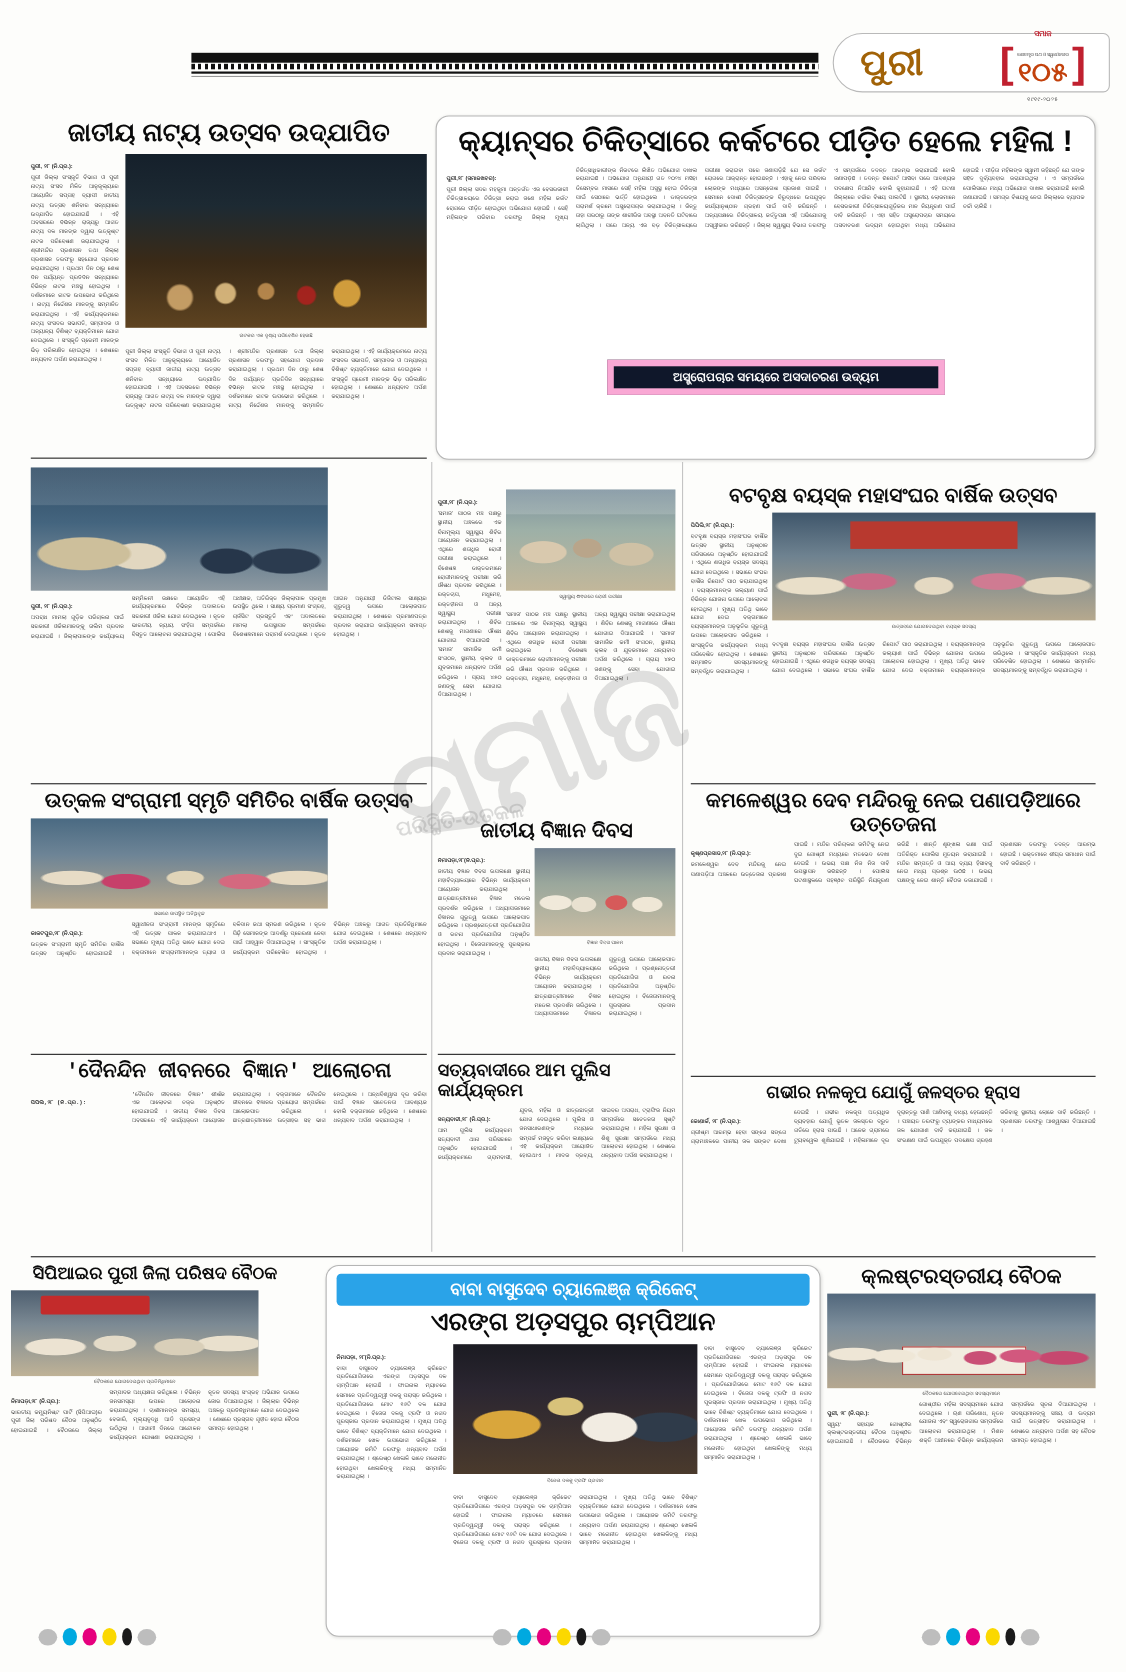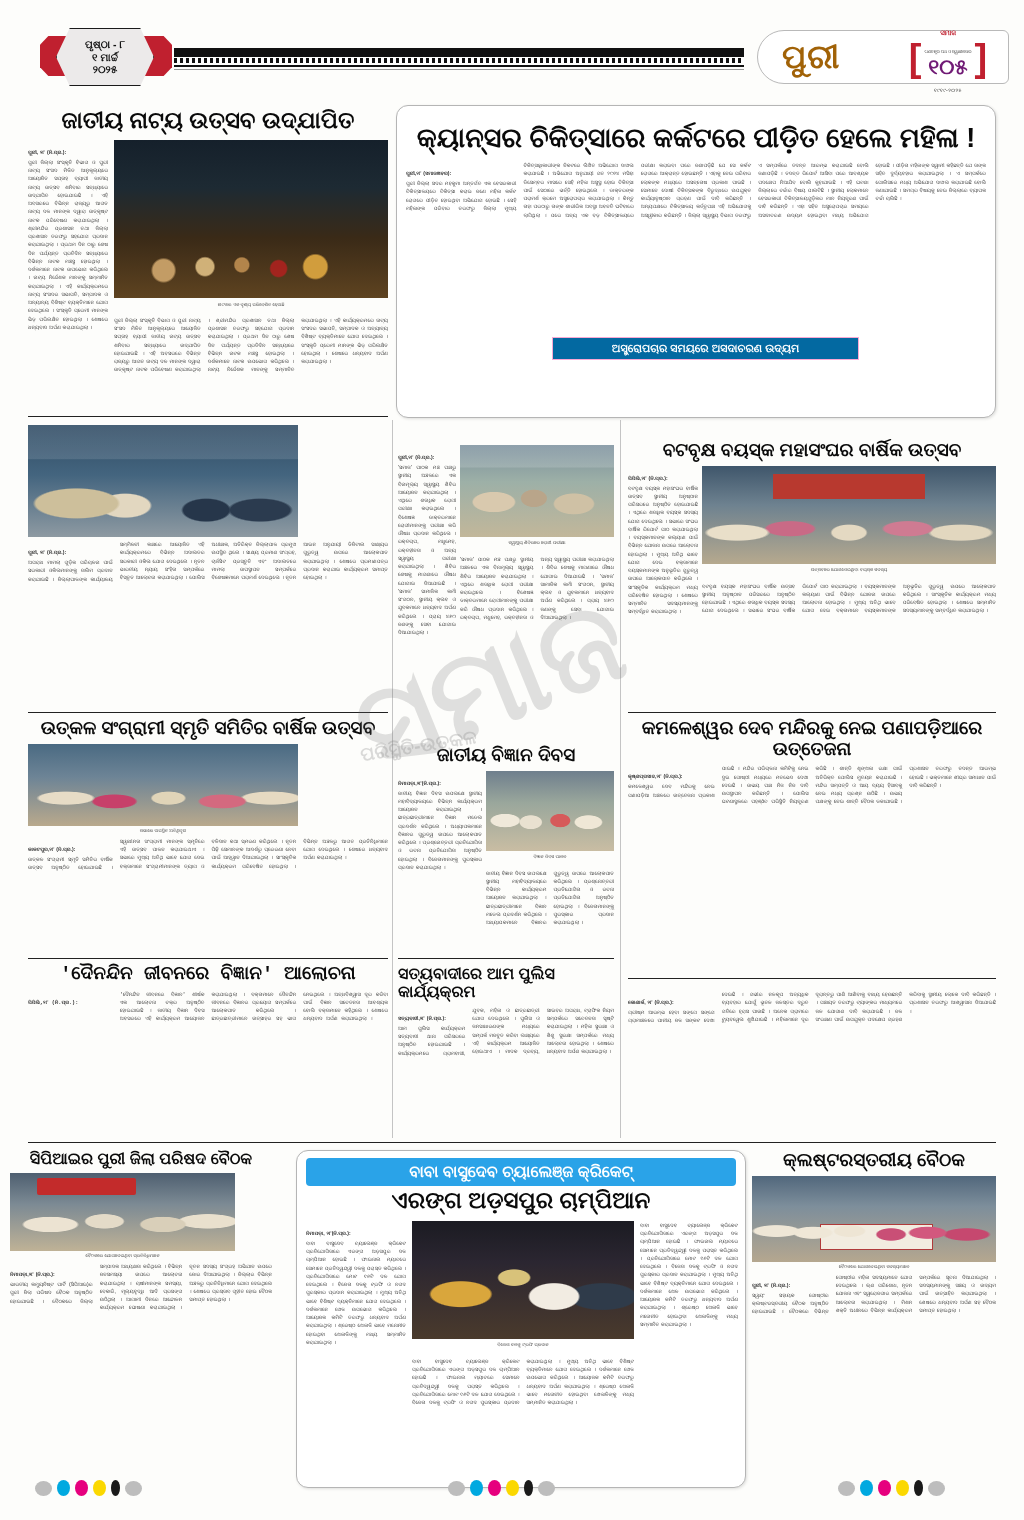--- a/index.html
+++ b/index.html
@@ -55,21 +55,21 @@
     letter-spacing:0.5px;
   }
   .logo-block {
     position:absolute; right:12px; top:2px; width:96px; height:50px;
     display:flex; align-items:center; justify-content:center;
   }
   .logo-brk { color:#c0202f; font-size:38px; font-weight:bold; line-height:1; }
   .logo-core { text-align:center; margin:0 3px; }
   .logo-top { font-size:7px; color:#c0202f; font-weight:bold; letter-spacing:-0.2px;}
   .logo-sub { font-size:4.4px; color:#333; letter-spacing:-0.2px; }
-  .logo-big { font-size:21px; color:#701a75; font-weight:bold; line-height:0.95; }
+  .logo-big { font-size:24px; color:#c2410c; font-weight:bold; line-height:0.95; }
   .logo-yr { font-size:5.2px; color:#222; letter-spacing:0.4px; }
 
   
   .hl {
     font-weight:bold; color:#0a0a0a; text-align:center; line-height:1.12;
   }
   .hl.big { font-size:23px; }
   .hl.med { font-size:18.5px; }
   .hl.sm { font-size:16px; }
   .hl.xl { font-size:27px; }
@@ -183,22 +183,22 @@
       radial-gradient(ellipse at 70% 64%,#cf7b92 0 8%,transparent 9%),
       radial-gradient(ellipse at 88% 68%,#e2d7bf 0 8%,transparent 9%);
   }
   .ph-elder .stage{
     position:absolute; left:24%; top:8%; width:52%; height:26%;
     background:#b8392f;
   }
 
   
   .greenband {
-    background:#0369a1; color:#fff; font-weight:bold; text-align:center;
-    font-size:11px; padding:4px 2px; border:1px solid #f9a8d4;
+    background:#0f172a; color:#fff; font-weight:bold; text-align:center;
+    font-size:11px; padding:4px 2px; border:6px solid #f9a8d4;
   }
   .blueband {
     background:#2aa3e8; color:#fff; font-weight:bold; text-align:center;
     font-size:16px; padding:5px 2px; border-radius:4px;
   }
   .roundbox {
     border:1.3px solid #b5b5b5; border-radius:12px; background:#fff;
     box-shadow:1px 1px 3px rgba(0,0,0,.12);
   }
 
@@ -226,29 +226,20 @@
   .dot.m { background:#e6007e; }
   .dot.y { background:#fbd800; }
   .dot.k { background:#1a1a1a; width:9px;}
 </style>
 </head>
 <body>
 
 <div class="page">
 
   <div class="masthead">
-    <div class="flag-left">
-      <div class="redwing lw"></div>
-      <div class="redwing rw"></div>
-      <div class="hexbox">
-        <span>ପୃଷ୍ଠା - ୮</span>
-        <span>୧ ମାର୍ଚ୍ଚ</span>
-        <span>୨୦୨୫</span>
-      </div>
-    </div>
 
     <div class="rule-bar">
       <div class="thick"></div>
       <div class="dots"></div>
       <div class="thin"></div>
       <div class="thin2"></div>
     </div>
 
     <div class="edition-plate">
       <div class="edition-name">ପୁରୀ</div>
@@ -273,21 +264,21 @@
       <div style="position:absolute;left:0;top:0;width:80px;height:272px;">
         <div class="body-txt" style="font-weight:bold;display:inline;">ପୁରୀ, ୨୮ (ନି.ପ୍ର.):</div>
         <div class="body-txt">ପୁରୀ ଜିଲ୍ଲା ସଂସ୍କୃତି ବିଭାଗ ଓ ପୁରୀ ନାଟ୍ୟ ସଂସଦ ମିଳିତ ଆନୁକୂଲ୍ୟରେ ଆୟୋଜିତ ସପ୍ତାହ ବ୍ୟାପୀ ଜାତୀୟ ନାଟ୍ୟ ଉତ୍ସବ ଶନିବାର ସନ୍ଧ୍ୟାରେ ଉଦ୍ଯାପିତ ହୋଇଯାଇଛି । ଏହି ଅବସରରେ ବିଭିନ୍ନ ରାଜ୍ୟରୁ ଆଗତ ନାଟ୍ୟ ଦଳ ମାନଙ୍କ ଦ୍ୱାରା ଉତ୍କୃଷ୍ଟ ନାଟକ ପରିବେଷଣ କରାଯାଇଥିଲା । ଶ୍ରୀମନ୍ଦିର ପ୍ରଶାସନ ତଥା ଜିଲ୍ଲା ପ୍ରଶାସନ ତରଫରୁ ସହଯୋଗ ପ୍ରଦାନ କରାଯାଇଥିଲା । ପ୍ରଥମ ଦିନ ଠାରୁ ଶେଷ ଦିନ ପର୍ଯ୍ୟନ୍ତ ପ୍ରତିଦିନ ସନ୍ଧ୍ୟାରେ ବିଭିନ୍ନ ନାଟକ ମଞ୍ଚସ୍ଥ ହୋଇଥିଲା । ଦର୍ଶକମାନେ ନାଟକ ଉପଭୋଗ କରିଥିଲେ । ନାଟ୍ୟ ନିର୍ଦ୍ଦେଶକ ମାନଙ୍କୁ ସମ୍ମାନିତ କରାଯାଇଥିଲା । ଏହି କାର୍ଯ୍ୟକ୍ରମରେ ନାଟ୍ୟ ସଂସଦର ସଭାପତି, ସମ୍ପାଦକ ଓ ଅନ୍ୟାନ୍ୟ ବିଶିଷ୍ଟ ବ୍ୟକ୍ତିମାନେ ଯୋଗ ଦେଇଥିଲେ । ସଂସ୍କୃତି ପ୍ରେମୀ ମାନଙ୍କ ଭିଡ଼ ପରିଲକ୍ଷିତ ହୋଇଥିଲା । ଶେଷରେ ଧନ୍ୟବାଦ ଅର୍ପଣ କରାଯାଇଥିଲା ।</div>
       </div>
       <div style="position:absolute;left:86px;top:176px;width:274px;height:96px;" class="cols3">
         <div class="body-txt">ପୁରୀ ଜିଲ୍ଲା ସଂସ୍କୃତି ବିଭାଗ ଓ ପୁରୀ ନାଟ୍ୟ ସଂସଦ ମିଳିତ ଆନୁକୂଲ୍ୟରେ ଆୟୋଜିତ ସପ୍ତାହ ବ୍ୟାପୀ ଜାତୀୟ ନାଟ୍ୟ ଉତ୍ସବ ଶନିବାର ସନ୍ଧ୍ୟାରେ ଉଦ୍ଯାପିତ ହୋଇଯାଇଛି । ଏହି ଅବସରରେ ବିଭିନ୍ନ ରାଜ୍ୟରୁ ଆଗତ ନାଟ୍ୟ ଦଳ ମାନଙ୍କ ଦ୍ୱାରା ଉତ୍କୃଷ୍ଟ ନାଟକ ପରିବେଷଣ କରାଯାଇଥିଲା । ଶ୍ରୀମନ୍ଦିର ପ୍ରଶାସନ ତଥା ଜିଲ୍ଲା ପ୍ରଶାସନ ତରଫରୁ ସହଯୋଗ ପ୍ରଦାନ କରାଯାଇଥିଲା । ପ୍ରଥମ ଦିନ ଠାରୁ ଶେଷ ଦିନ ପର୍ଯ୍ୟନ୍ତ ପ୍ରତିଦିନ ସନ୍ଧ୍ୟାରେ ବିଭିନ୍ନ ନାଟକ ମଞ୍ଚସ୍ଥ ହୋଇଥିଲା । ଦର୍ଶକମାନେ ନାଟକ ଉପଭୋଗ କରିଥିଲେ । ନାଟ୍ୟ ନିର୍ଦ୍ଦେଶକ ମାନଙ୍କୁ ସମ୍ମାନିତ କରାଯାଇଥିଲା । ଏହି କାର୍ଯ୍ୟକ୍ରମରେ ନାଟ୍ୟ ସଂସଦର ସଭାପତି, ସମ୍ପାଦକ ଓ ଅନ୍ୟାନ୍ୟ ବିଶିଷ୍ଟ ବ୍ୟକ୍ତିମାନେ ଯୋଗ ଦେଇଥିଲେ । ସଂସ୍କୃତି ପ୍ରେମୀ ମାନଙ୍କ ଭିଡ଼ ପରିଲକ୍ଷିତ ହୋଇଥିଲା । ଶେଷରେ ଧନ୍ୟବାଦ ଅର୍ପଣ କରାଯାଇଥିଲା ।</div>
       </div>
     </div>
   </div>
 
-  <div class="roundbox" style="position:absolute;left:396px;top:105px;width:600px;height:313px;padding:17px 9px;">
+  <div class="roundbox" style="position:absolute;left:396px;top:105px;width:600px;height:313px;padding:7px 9px;">
     <div class="hl xl">କ୍ୟାନ୍ସର ଚିକିତ୍ସାରେ କର୍କଟରେ ପୀଡ଼ିତ ହେଲେ ମହିଳା !</div>
     <div style="position:relative;margin-top:8px;height:262px;">
       <div style="position:absolute;left:0;top:0;width:580px;height:262px;" class="cols5">
         <div class="body-txt" style="font-weight:bold;display:inline;">ପୁରୀ,୨୮ (ସମାଜଖବର):</div>
         <div class="body-txt">ପୁରୀ ଜିଲ୍ଲା ସଦର ମହକୁମା ଅନ୍ତର୍ଗତ ଏକ ବେସରକାରୀ ଚିକିତ୍ସାଳୟରେ ଚିକିତ୍ସା କରାଇ ଜଣେ ମହିଳା କର୍କଟ ରୋଗରେ ପୀଡ଼ିତ ହୋଇଥିବା ଅଭିଯୋଗ ହୋଇଛି । ସେହି ମହିଳାଙ୍କ ପରିବାର ତରଫରୁ ଜିଲ୍ଲା ମୁଖ୍ୟ ଚିକିତ୍ସାଧିକାରୀଙ୍କ ନିକଟରେ ଲିଖିତ ଅଭିଯୋଗ ଦାଖଲ କରାଯାଇଛି । ଅଭିଯୋଗ ଅନୁଯାୟୀ ଗତ ୨୦୨୪ ମସିହା ଡିସେମ୍ବର ମାସରେ ସେହି ମହିଳା ଅସୁସ୍ଥ ହୋଇ ଚିକିତ୍ସା ପାଇଁ ସେଠାରେ ଭର୍ତ୍ତି ହୋଇଥିଲେ । ଡାକ୍ତରଙ୍କ ପରାମର୍ଶ କ୍ରମେ ଅସ୍ତ୍ରୋପଚାର କରାଯାଇଥିଲା । କିନ୍ତୁ ତାହା ପରଠାରୁ ତାଙ୍କ ଶାରୀରିକ ଅବସ୍ଥା ଅବନତି ଘଟିବାରେ ଲାଗିଥିଲା । ପରେ ଅନ୍ୟ ଏକ ବଡ଼ ଚିକିତ୍ସାଳୟରେ ପରୀକ୍ଷା କରାଇବା ପରେ ଜଣାପଡ଼ିଛି ଯେ ସେ କର୍କଟ ରୋଗରେ ଆକ୍ରାନ୍ତ ହୋଇଛନ୍ତି । ଏହାକୁ ନେଇ ପରିବାର ଲୋକଙ୍କ ମଧ୍ୟରେ ଅସନ୍ତୋଷ ପ୍ରକାଶ ପାଇଛି । ସେମାନେ ଦୋଷୀ ଚିକିତ୍ସକଙ୍କ ବିରୁଦ୍ଧରେ ଉପଯୁକ୍ତ କାର୍ଯ୍ୟାନୁଷ୍ଠାନ ଗ୍ରହଣ ପାଇଁ ଦାବି କରିଛନ୍ତି । ଅନ୍ୟପକ୍ଷରେ ଚିକିତ୍ସାଳୟ କର୍ତ୍ତୃପକ୍ଷ ଏହି ଅଭିଯୋଗକୁ ଅସ୍ୱୀକାର କରିଛନ୍ତି । ଜିଲ୍ଲା ସ୍ୱାସ୍ଥ୍ୟ ବିଭାଗ ତରଫରୁ ଏ ସମ୍ପର୍କରେ ତଦନ୍ତ ଆରମ୍ଭ କରାଯାଇଛି ବୋଲି ଜଣାପଡ଼ିଛି । ତଦନ୍ତ ରିପୋର୍ଟ ଆସିବା ପରେ ଆବଶ୍ୟକ ପଦକ୍ଷେପ ନିଆଯିବ ବୋଲି କୁହାଯାଇଛି । ଏହି ଘଟଣା ଜିଲ୍ଲାରେ ଚର୍ଚ୍ଚାର ବିଷୟ ପାଲଟିଛି । ସ୍ଥାନୀୟ ଲୋକମାନେ ବେସରକାରୀ ଚିକିତ୍ସାଳୟଗୁଡ଼ିକର ମାନ ନିୟନ୍ତ୍ରଣ ପାଇଁ ଦାବି କରିଛନ୍ତି । ଏହା ସହିତ ଅସ୍ତ୍ରୋପଚାର ସମୟରେ ଅସଦାଚରଣ ଉଦ୍ୟମ ହୋଇଥିବା ମଧ୍ୟ ଅଭିଯୋଗ ହୋଇଛି । ପୀଡ଼ିତା ମହିଳାଙ୍କ ସ୍ୱାମୀ କହିଛନ୍ତି ଯେ ତାଙ୍କ ସହିତ ଦୁର୍ବ୍ୟବହାର କରାଯାଇଥିଲା । ଏ ସମ୍ପର୍କରେ ପୋଲିସରେ ମଧ୍ୟ ଅଭିଯୋଗ ଦାଖଲ କରାଯାଇଛି ବୋଲି ଜଣାଯାଇଛି । ସମଗ୍ର ବିଷୟକୁ ନେଇ ଜିଲ୍ଲାରେ ବ୍ୟାପକ ଚର୍ଚ୍ଚା ଚାଲିଛି ।</div>
       </div>
       <div class="greenband" style="position:absolute;left:146px;top:176px;width:307px;">ଅସ୍ତ୍ରୋପଚାର ସମୟରେ ଅସଦାଚରଣ ଉଦ୍ୟମ</div>
     </div>
   </div>
 
@@ -387,20 +378,21 @@
 
   <div style="position:absolute;left:398px;top:965px;width:216px;height:172px;">
     <div class="hl sm" style="text-align:left;">ସତ୍ୟବାଦୀରେ ଆମ ପୁଲିସ କାର୍ଯ୍ୟକ୍ରମ</div>
     <div style="margin-top:5px;height:142px;" class="cols3">
       <div class="body-txt" style="font-weight:bold;display:inline;">ସତ୍ୟବାଦୀ,୨୮ (ନି.ପ୍ର.):</div>
       <div class="body-txt">ଆମ ପୁଲିସ କାର୍ଯ୍ୟକ୍ରମ ସତ୍ୟବାଦୀ ଥାନା ପରିସରରେ ଅନୁଷ୍ଠିତ ହୋଇଯାଇଛି । କାର୍ଯ୍ୟକ୍ରମରେ ଗ୍ରାମବାସୀ, ଯୁବକ, ମହିଳା ଓ ଛାତ୍ରଛାତ୍ରୀ ଯୋଗ ଦେଇଥିଲେ । ପୁଲିସ ଓ ଜନସାଧାରଣଙ୍କ ମଧ୍ୟରେ ସମ୍ପର୍କ ମଜବୁତ କରିବା ଲକ୍ଷ୍ୟରେ ଏହି କାର୍ଯ୍ୟକ୍ରମ ଆୟୋଜିତ ହୋଇଥାଏ । ମାଦକ ଦ୍ରବ୍ୟ, ସାଇବର ଅପରାଧ, ଟ୍ରାଫିକ ନିୟମ ସମ୍ପର୍କରେ ସଚେତନତା ସୃଷ୍ଟି କରାଯାଇଥିଲା । ମହିଳା ସୁରକ୍ଷା ଓ ଶିଶୁ ସୁରକ୍ଷା ସମ୍ପର୍କରେ ମଧ୍ୟ ଆଲୋଚନା ହୋଇଥିଲା । ଶେଷରେ ଧନ୍ୟବାଦ ଅର୍ପଣ କରାଯାଇଥିଲା ।</div>
     </div>
   </div>
 
   <div style="position:absolute;left:628px;top:985px;width:368px;height:152px;">
+    <div class="hl sm">ଗଭୀର ନଳକୂପ ଯୋଗୁଁ ଜଳସ୍ତର ହ୍ରାସ</div>
     <div style="margin-top:5px;height:104px;" class="cols4">
       <div class="body-txt" style="font-weight:bold;display:inline;">କୋଣାର୍କ, ୨୮ (ନି.ପ୍ର.):</div>
       <div class="body-txt">ଗ୍ରୀଷ୍ମ ଆରମ୍ଭ ହେବା ସଙ୍ଗେ ସଙ୍ଗେ ଗ୍ରାମାଞ୍ଚଳରେ ପାନୀୟ ଜଳ ସଙ୍କଟ ଦେଖା ଦେଇଛି । ଗଭୀର ନଳକୂପ ଅତ୍ୟଧିକ ବ୍ୟବହାର ଯୋଗୁଁ ଭୂତଳ ଜଳସ୍ତର ଦ୍ରୁତ ଗତିରେ ହ୍ରାସ ପାଉଛି । ଅନେକ ଗ୍ରାମରେ ଟ୍ୟୁବୱେଲ ଶୁଖିଯାଇଛି । ମହିଳାମାନେ ଦୂର ଦୂରାନ୍ତରୁ ପାଣି ଆଣିବାକୁ ବାଧ୍ୟ ହେଉଛନ୍ତି । ପଞ୍ଚାୟତ ତରଫରୁ ଟ୍ୟାଙ୍କର ମାଧ୍ୟମରେ ଜଳ ଯୋଗାଣ ଦାବି କରାଯାଇଛି । ଜଳ ସଂରକ୍ଷଣ ପାଇଁ ଉପଯୁକ୍ତ ପଦକ୍ଷେପ ଗ୍ରହଣ କରିବାକୁ ସ୍ଥାନୀୟ ଲୋକେ ଦାବି କରିଛନ୍ତି । ପ୍ରଶାସନ ତରଫରୁ ଆଶ୍ୱାସନା ଦିଆଯାଇଛି ।</div>
     </div>
   </div>
 
   <div style="position:absolute;left:28px;top:1142px;width:968px;border-top:1.4px solid #222;"></div>
 
   <div style="position:absolute;left:10px;top:1150px;width:262px;height:330px;">
     <div class="hl sm">ସିପିଆଇର ପୁରୀ ଜିଲା ପରିଷଦ ବୈଠକ</div>

